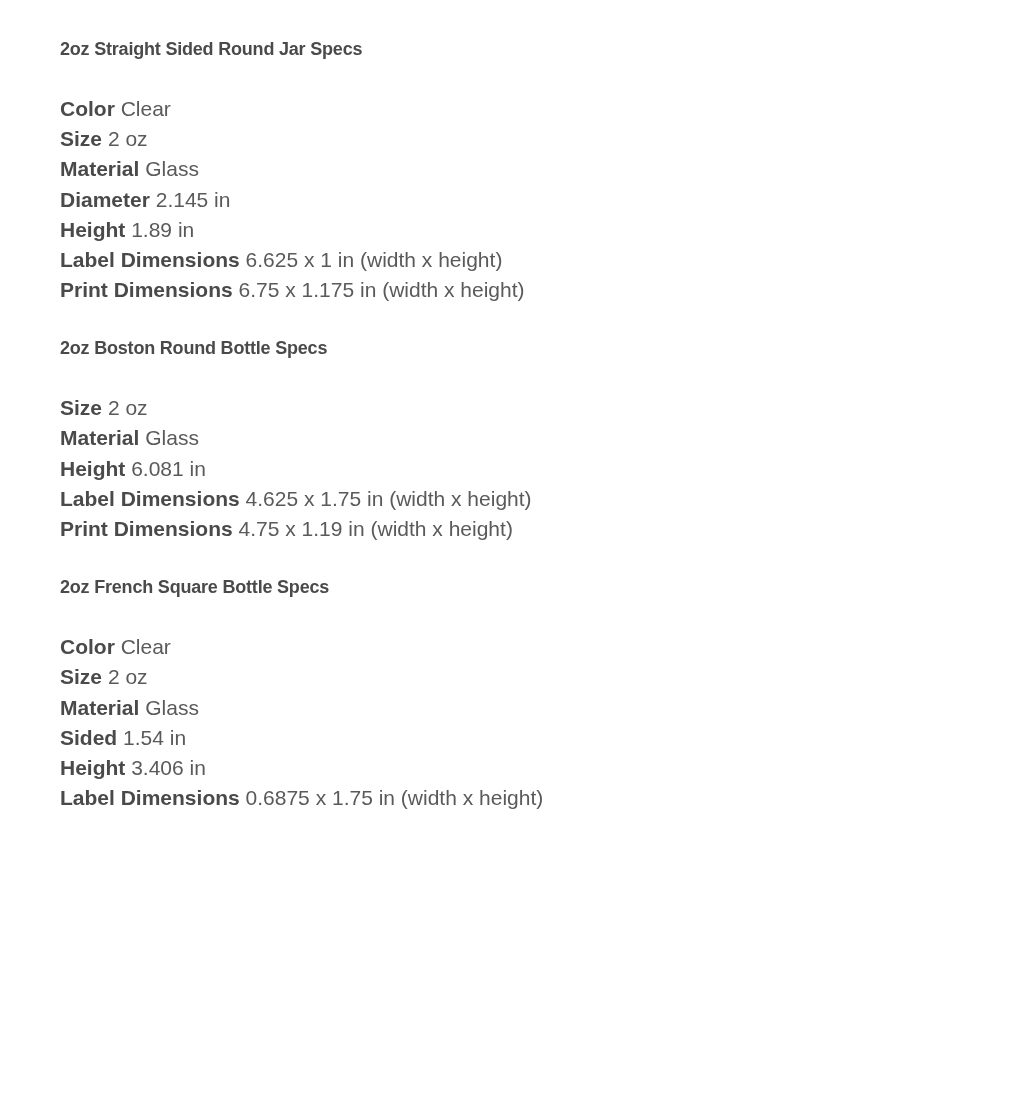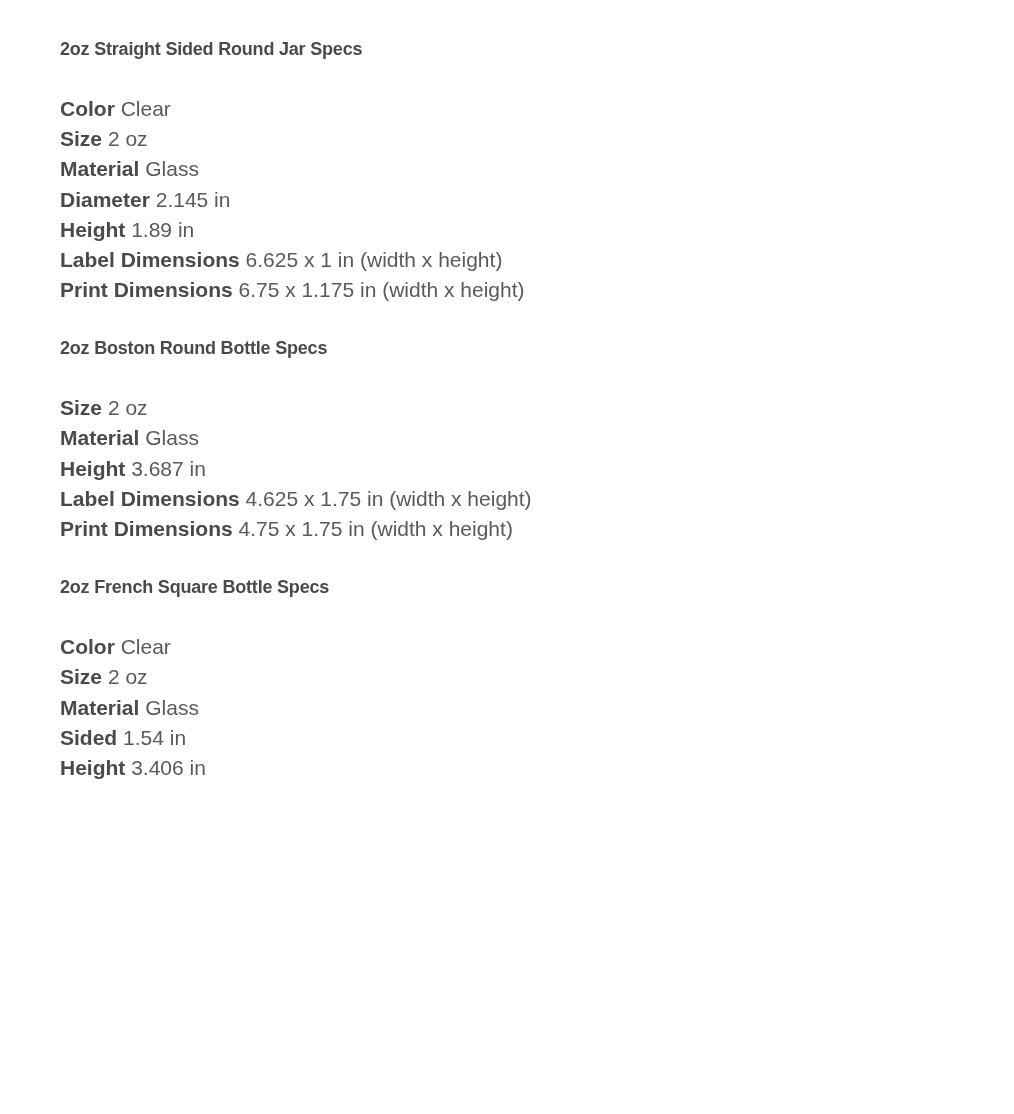--- a/index.html
+++ b/index.html
@@ -65,30 +65,31 @@
       <li class="spec-row"><span class="spec-label">Label Dimensions</span> <span class="spec-value">6.625 x 1 in (width x height)</span></li>
       <li class="spec-row"><span class="spec-label">Print Dimensions</span> <span class="spec-value">6.75 x 1.175 in (width x height)</span></li>
     </ul>
   </section>
 
   <section class="spec-block">
     <h2 class="spec-title">2oz Boston Round Bottle Specs</h2>
     <ul class="spec-list">
       <li class="spec-row"><span class="spec-label">Size</span> <span class="spec-value">2 oz</span></li>
       <li class="spec-row"><span class="spec-label">Material</span> <span class="spec-value">Glass</span></li>
-      <li class="spec-row"><span class="spec-label">Height</span> <span class="spec-value">3.687 in</span></li>
+      <li class="spec-row"><span class="spec-label">Height</span> <span class="spec-value">6.081 in</span></li>
       <li class="spec-row"><span class="spec-label">Label Dimensions</span> <span class="spec-value">4.625 x 1.75 in (width x height)</span></li>
-      <li class="spec-row"><span class="spec-label">Print Dimensions</span> <span class="spec-value">4.75 x 1.75 in (width x height)</span></li>
+      <li class="spec-row"><span class="spec-label">Print Dimensions</span> <span class="spec-value">4.75 x 1.19 in (width x height)</span></li>
     </ul>
   </section>
 
   <section class="spec-block">
     <h2 class="spec-title">2oz French Square Bottle Specs</h2>
     <ul class="spec-list">
       <li class="spec-row"><span class="spec-label">Color</span> <span class="spec-value">Clear</span></li>
       <li class="spec-row"><span class="spec-label">Size</span> <span class="spec-value">2 oz</span></li>
       <li class="spec-row"><span class="spec-label">Material</span> <span class="spec-value">Glass</span></li>
       <li class="spec-row"><span class="spec-label">Sided</span> <span class="spec-value">1.54 in</span></li>
       <li class="spec-row"><span class="spec-label">Height</span> <span class="spec-value">3.406 in</span></li>
+      <li class="spec-row"><span class="spec-label">Label Dimensions</span> <span class="spec-value">0.6875 x 1.75 in (width x height)</span></li>
     </ul>
   </section>
 
 </div>
 
 </body></html>

